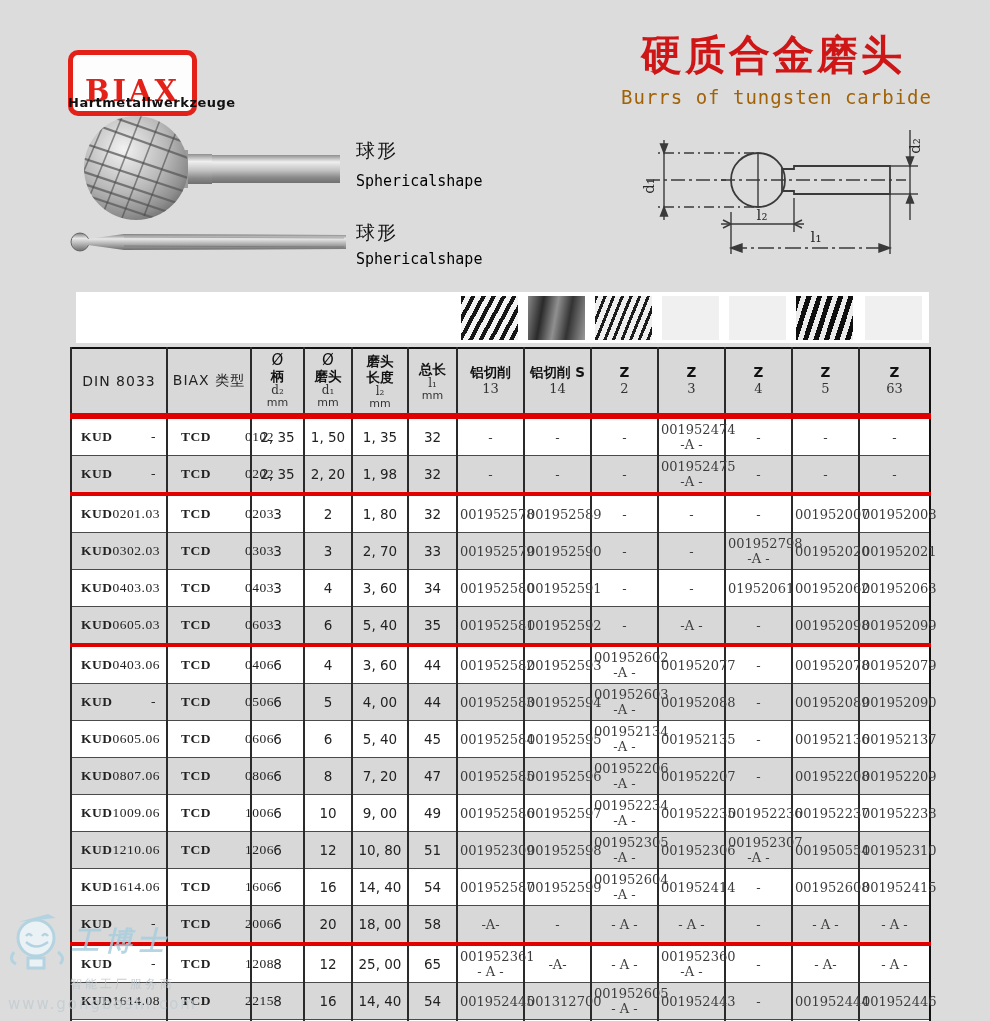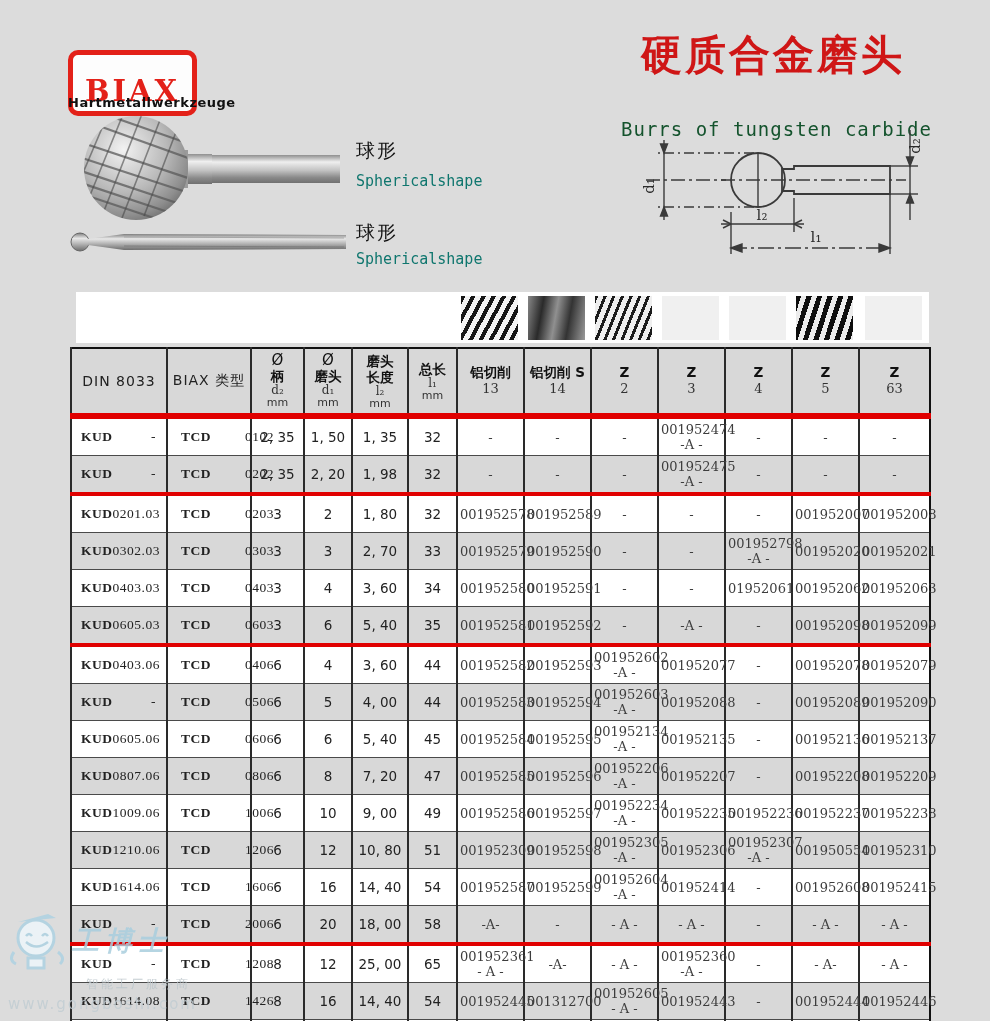--- a/index.html
+++ b/index.html
@@ -25,44 +25,44 @@
   }
   
   .title-zh{
     position:absolute;top:28px;right:85px;
     font-family:"DejaVu Serif","Liberation Serif",serif;
     font-weight:bold;font-size:41px;color:#cf1616;letter-spacing:3px;
   }
   .title-en{
     position:absolute;top:86px;right:58px;
     font-family:"DejaVu Sans Mono","Liberation Mono",monospace;
-    font-size:19px;color:#14532d;letter-spacing:1px;margin-top:32px;
+    font-size:19px;color:#a16207;letter-spacing:1px;
   }
   
   .shape-label{position:absolute;left:356px;}
   .shape-label .zh{font-size:19px;color:#111;letter-spacing:2px;}
   .shape-label .en{
     font-family:"DejaVu Sans Mono","Liberation Mono",monospace;
-    font-size:15px;color:#0f766e;margin-top:8px;
+    font-size:15px;color:#000000;margin-top:8px;
   }
   .shape-label.second .en{margin-top:4px;}
   
   .photo{position:absolute;}
   
   .watermark{
     position:absolute;left:6px;top:908px;width:260px;z-index:20;
     pointer-events:none;opacity:.85;
   }
   .wm-row{display:flex;align-items:center;}
   .wm-brand{
     font-family:"DejaVu Serif","Liberation Serif",serif;
     font-style:italic;font-weight:bold;font-size:27px;color:#a9cede;
     letter-spacing:6px;margin-left:4px;
   }
-  .wm-tag{font-size:12px;color:#bcc6cb;letter-spacing:3px;margin:2px 0 0 64px;padding-left:16px;}
+  .wm-tag{font-size:12px;color:#bcc6cb;letter-spacing:3px;margin:2px 0 0 64px;}
   .wm-url{font-size:15px;color:#c2cdd3;letter-spacing:2px;margin:2px 0 0 2px;}
   
   .table-wrap{position:absolute;left:70px;top:292px;width:859px;}
   .thumb-strip{
     margin-left:6px;width:853px;height:51px;background:#ffffff;
     display:flex;align-items:center;
   }
   .thumb-spacer{width:380px;flex:none;}
   .thumb-cell{flex:none;display:flex;justify-content:center;align-items:center;}
   .thumb{width:57px;height:44px;background:#f0f0f0;}
@@ -719,21 +719,21 @@
         <tr class="alt">
           <td class="split din">
             <div class="pair">
               <span class="k">KUD</span>
               <span class="v">1614.08</span>
             </div>
           </td>
           <td class="split biax">
             <div class="pair">
               <span class="k">TCD</span>
-              <span class="v">1426</span>
+              <span class="v">2215</span>
             </div>
           </td>
           <td class="dim">8</td>
           <td class="dim">16</td>
           <td class="dim">14, 40</td>
           <td class="dim">54</td>
           <td class="order">001952445</td>
           <td class="order">001312700</td>
           <td class="order">001952605
 - A -</td>

